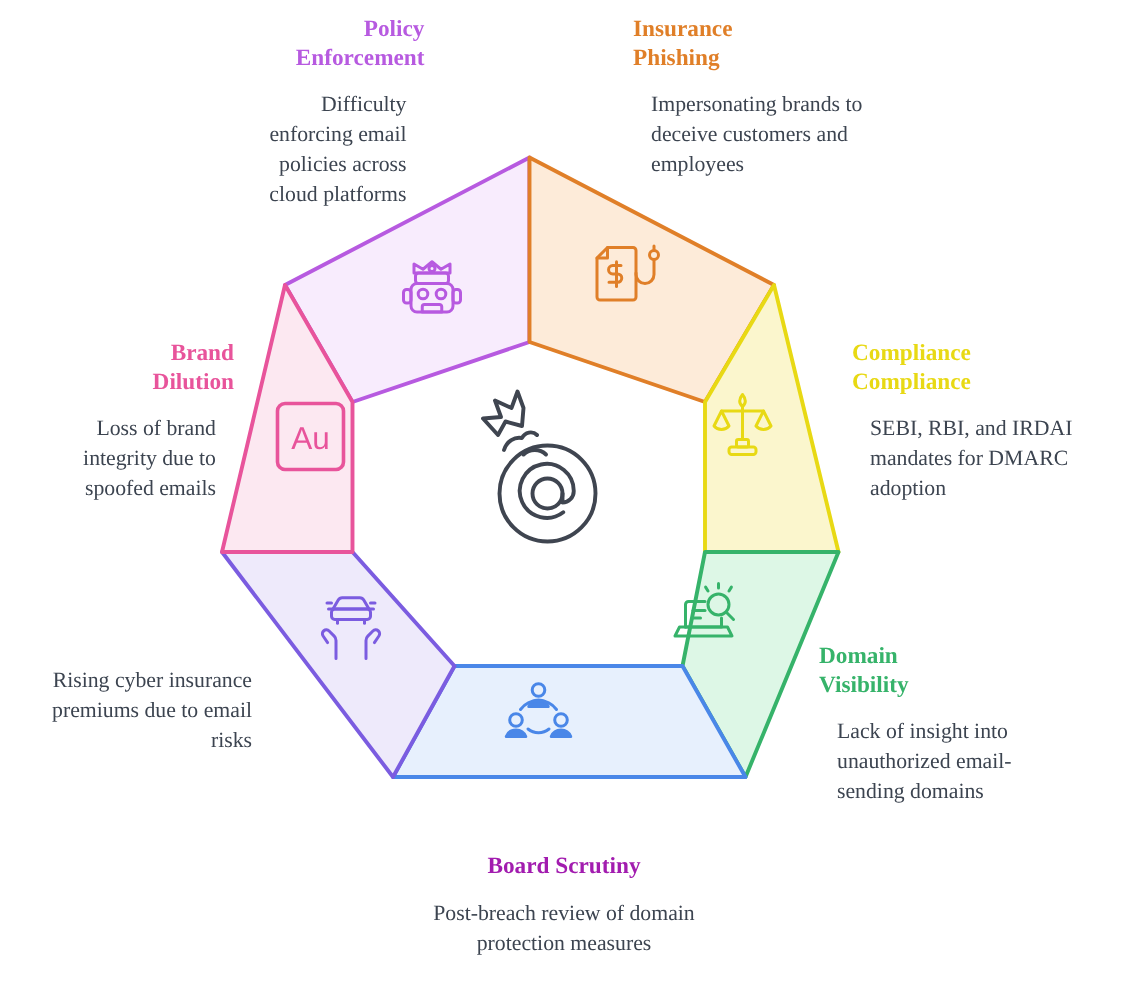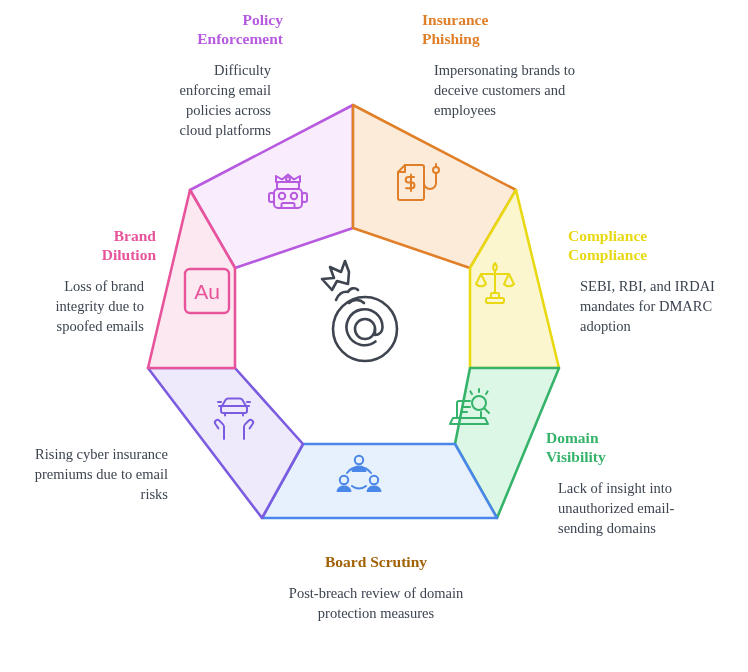--- a/index.html
+++ b/index.html
@@ -190,21 +190,21 @@
 
   <div class="callout al-left" id="c-domain">
     <div class="ttl" style="color:#36b36a;">
       <span>Domain</span><br>
       <span>Visibility</span>
     </div>
     <p class="dsc">Lack of insight into unauthorized email-sending domains</p>
   </div>
 
   <div class="callout al-center" id="c-board">
-    <div class="ttl" style="color:#a16207;">
+    <div class="ttl" style="color:#a21caf;margin-top:16px;">
       <span>Board Scrutiny</span>
     </div>
     <p class="dsc">Post-breach review of domain protection measures</p>
   </div>
 
   <div class="callout al-right" id="c-insurance">
     <p class="dsc">Rising cyber insurance premiums due to email risks</p>
   </div>
 
   <div class="callout al-right" id="c-brand">

